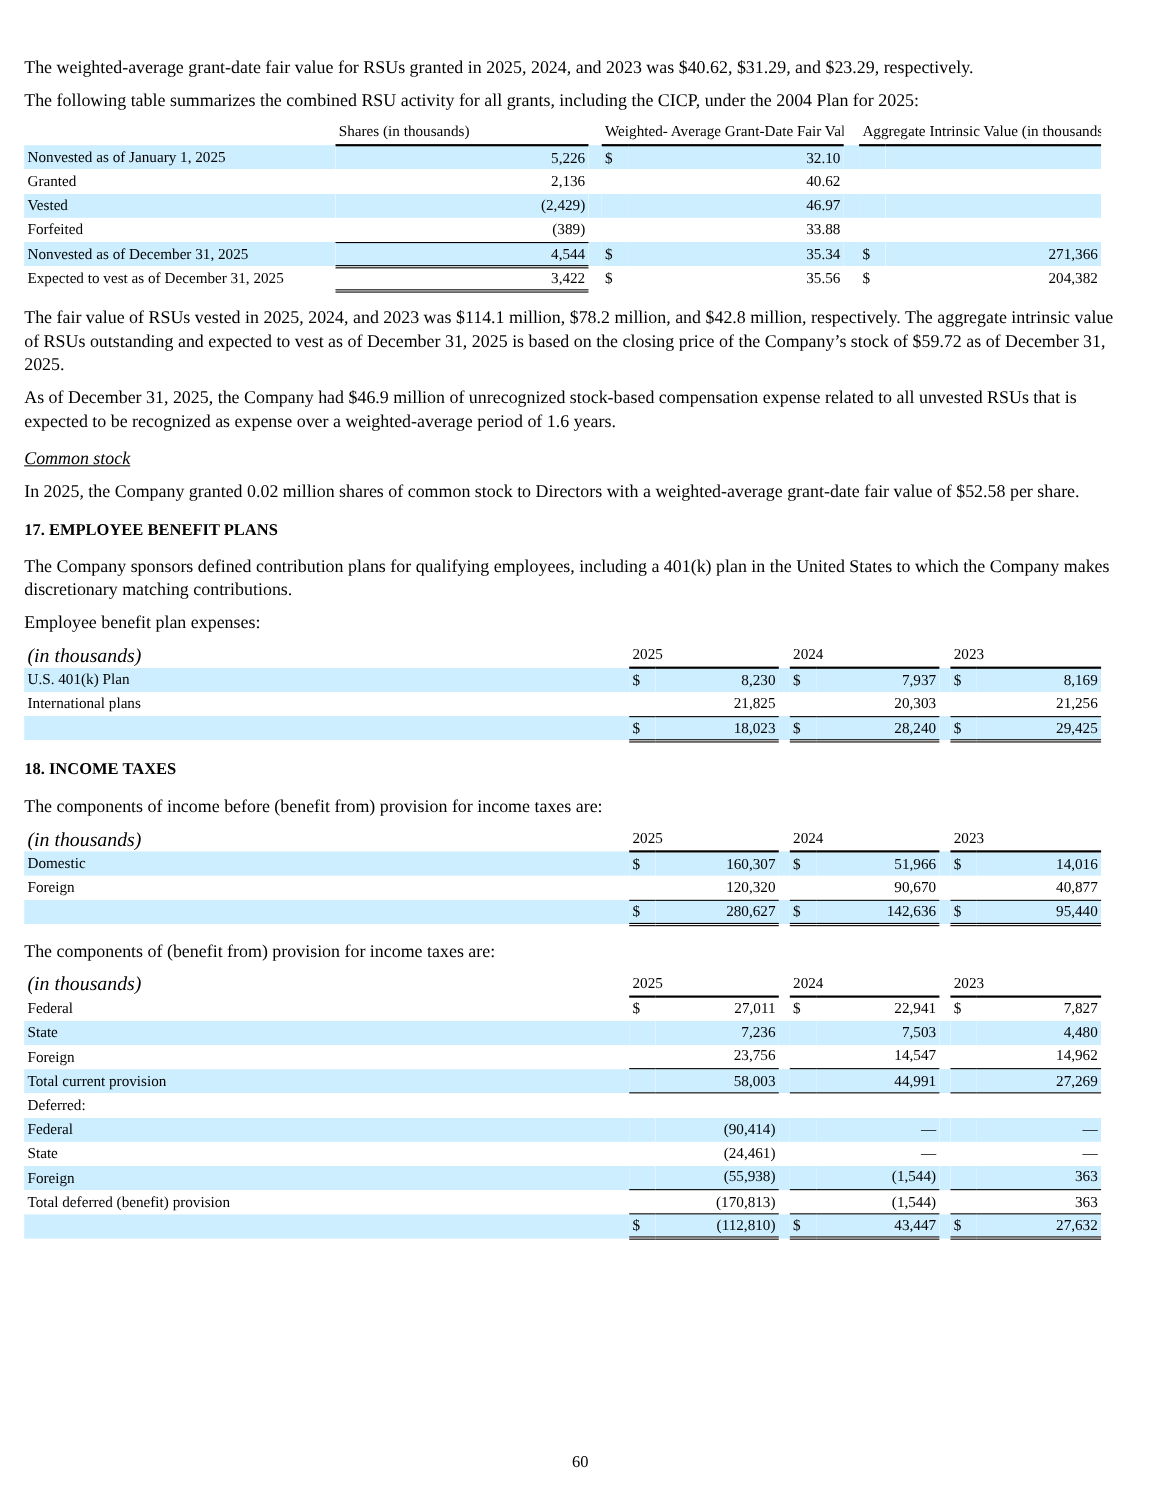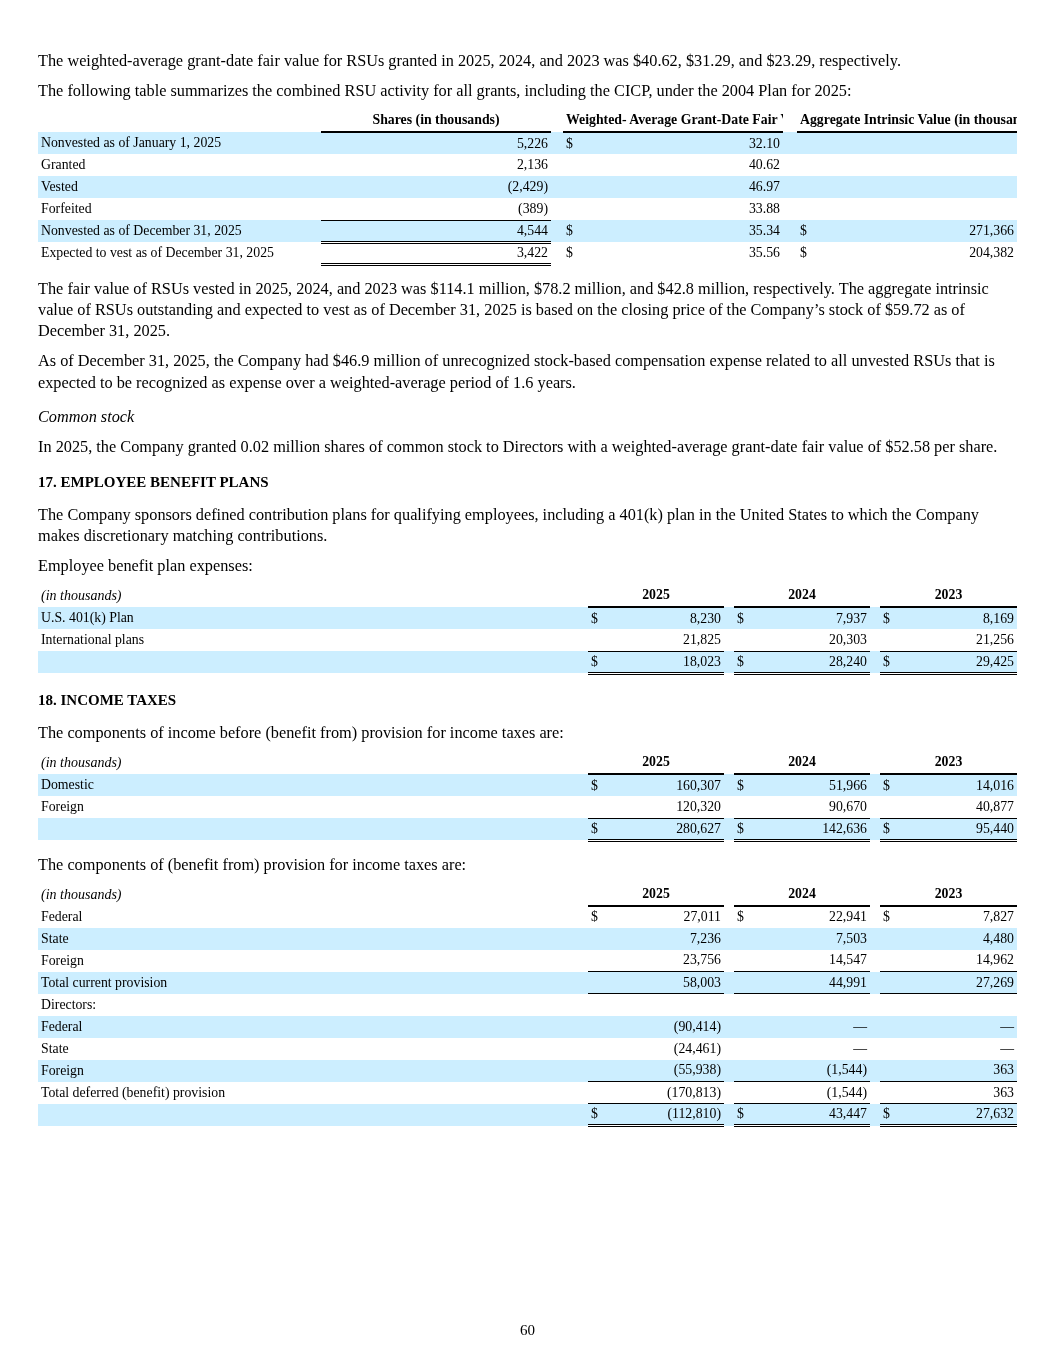--- a/index.html
+++ b/index.html
@@ -2,38 +2,38 @@
 <html><head>
 <meta charset="utf-8">
 <style>
   * { margin:0; padding:0; box-sizing:border-box; }
   html, body { background:#ffffff; }
   body {
     width:1055px; height:1365px; position:relative;
     font-family:"Liberation Serif","DejaVu Serif",serif;
     color:#000;
   }
-  .page { padding:50px 38px 0 38px; }
+  .page { padding:50px 38px 0 22px; }
   p.body { font-size:16.3px; line-height:1.3; margin:0 0 9px 0; }
   h3.sec { font-size:15px; font-weight:bold; margin:17px 0 13px 0; }
-  h4.sub { font-size:16.3px; font-style:italic; font-weight:normal; margin:14px 0 9px 0; }
+  h4.sub { font-size:16.3px; font-style:italic; font-weight:normal; margin:14px 0 9px 0;text-decoration:underline; }
 
   table.t {
     border-collapse:collapse; table-layout:fixed; width:979px;
     margin:3px 0 12px 0; font-size:13.8px;
   }
   table.t td { height:22px; padding:0 3px; vertical-align:middle; overflow:hidden; white-space:nowrap; }
   tr.hl td { background:#cceeff; }
   td.lbl  { text-align:left; padding-left:5px; }
   td.ind1 { padding-left:16px; }
   td.ind2 { padding-left:30px; }
   td.num  { text-align:right; padding-right:4px; }
   td.dol  { text-align:left; padding-left:4px; }
-  td.ch   { font-weight:bold; text-align:center; white-space:pre-line; vertical-align:bottom; padding-bottom:3px; line-height:1.22; }
-  td.unit { font-style:italic; font-size:14px; vertical-align:bottom; padding-bottom:4px; }
+  td.ch   { font-weight:normal; text-align:left; white-space:pre-line; vertical-align:bottom; padding-bottom:3px; line-height:1.22; }
+  td.unit { font-style:italic; font-size:18px; vertical-align:bottom; padding-bottom:4px; }
   td.yb   { border-bottom:2px solid #000; }
   td.bb   { border-bottom:1.5px solid #000; }
   td.dbb  { border-bottom:3px double #000; }
 
   .footer { position:absolute; bottom:26px; left:0; width:100%; text-align:center; font-size:15px; }
 </style>
 </head>
 <body>
 
 <div class="page">
@@ -315,21 +315,21 @@
       <td class="dol bb"></td>
       <td class="num bb">58,003</td>
       <td></td>
       <td class="dol bb"></td>
       <td class="num bb">44,991</td>
       <td></td>
       <td class="dol bb"></td>
       <td class="num bb">27,269</td>
     </tr>
     <tr>
-      <td class="lbl">Directors:</td>
+      <td class="lbl">Deferred:</td>
       <td class="dol"></td>
       <td class="num"></td>
       <td></td>
       <td class="dol"></td>
       <td class="num"></td>
       <td></td>
       <td class="dol"></td>
       <td class="num"></td>
     </tr>
     <tr class="hl">

